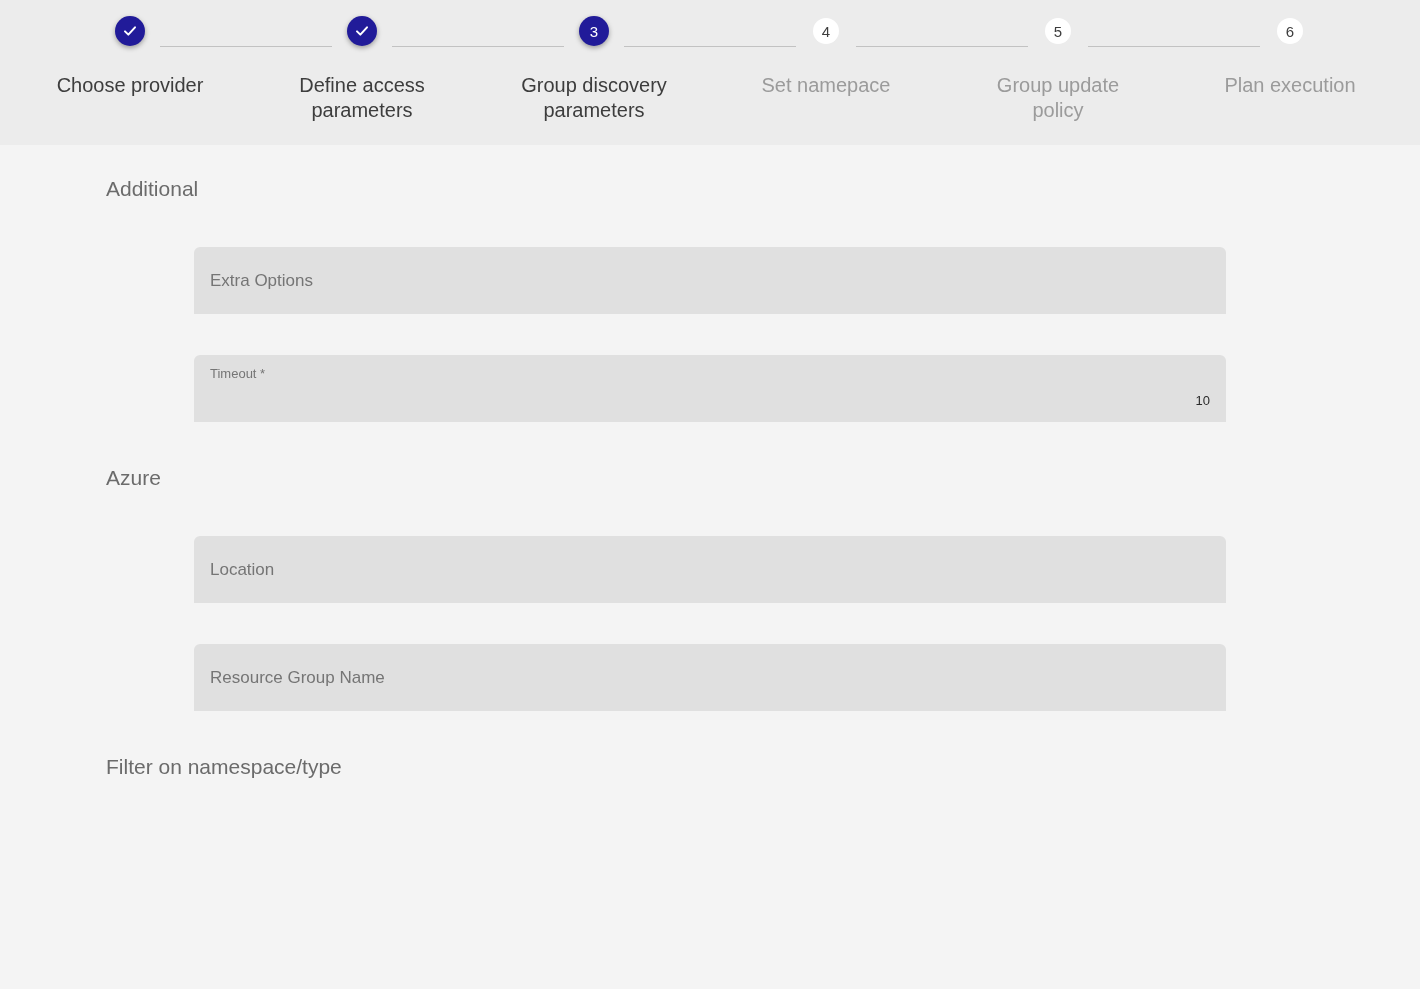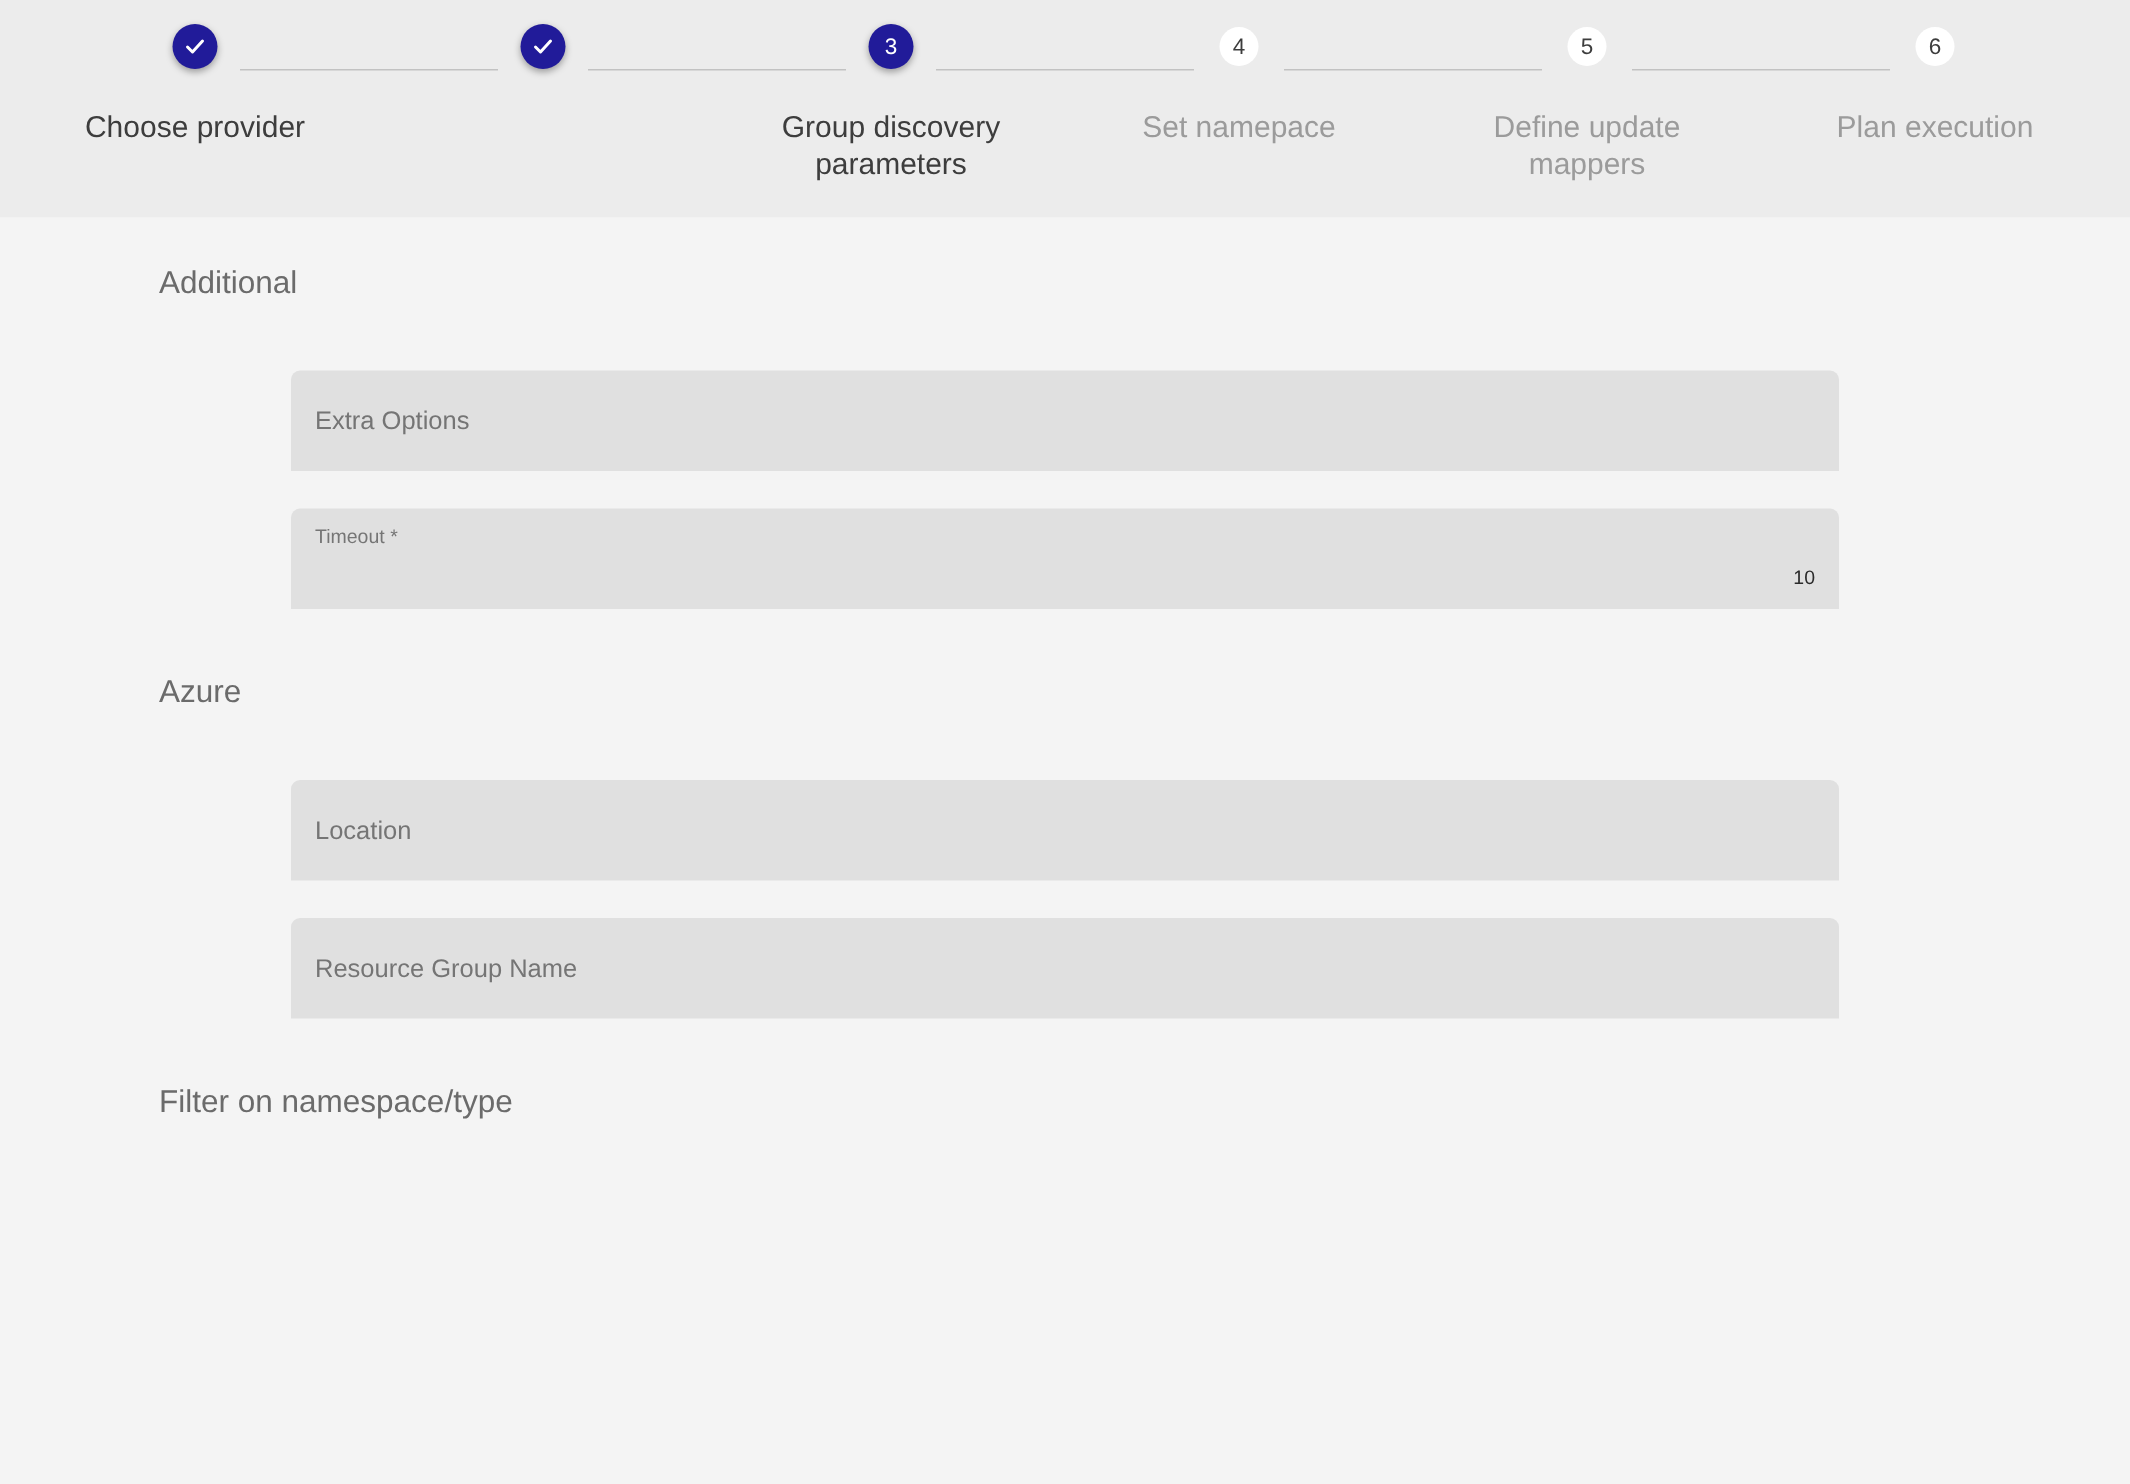--- a/index.html
+++ b/index.html
@@ -95,21 +95,21 @@
   .field {
     width: 100%;
     height: 67px;
     background: #e0e0e0;
     border-radius: 6px 6px 0 0;
     position: relative;
     display: flex;
     flex-direction: column;
     justify-content: flex-end;
   }
-  .field + .field { margin-top: 25px; }
+  .field + .field { margin-top: 41px; }
   .field input {
     width: 100%;
     background: transparent;
     border: none;
     outline: none;
     font-family: "Liberation Sans", "DejaVu Sans", sans-serif;
     padding: 0 16px;
     color: #2b2b2b;
   }
   .field.empty input {
@@ -156,20 +156,21 @@
   <div class="step completed">
     <div class="circle-slot">
       <div class="circle done">
         <span>
           <svg width="16" height="16" viewBox="0 0 24 24">
               <path d="M4.5 12.5l5 5 10-11" fill="none" stroke="#ffffff" stroke-width="3" stroke-linecap="round" stroke-linejoin="round"></path>
             </svg>
         </span>
       </div>
     </div>
+    <div class="step-label">Define access parameters</div>
   </div>
 
   <div class="step active">
     <div class="circle-slot">
       <div class="circle active">
         <span class="num">3</span>
       </div>
     </div>
     <div class="step-label">Group discovery parameters</div>
   </div>
@@ -182,21 +183,21 @@
     </div>
     <div class="step-label">Set namepace</div>
   </div>
 
   <div class="step pending">
     <div class="circle-slot">
       <div class="circle pending">
         <span class="num">5</span>
       </div>
     </div>
-    <div class="step-label">Define update mappers</div>
+    <div class="step-label">Group update policy</div>
   </div>
 
   <div class="step pending">
     <div class="circle-slot">
       <div class="circle pending">
         <span class="num">6</span>
       </div>
     </div>
     <div class="step-label">Plan execution</div>
   </div>

